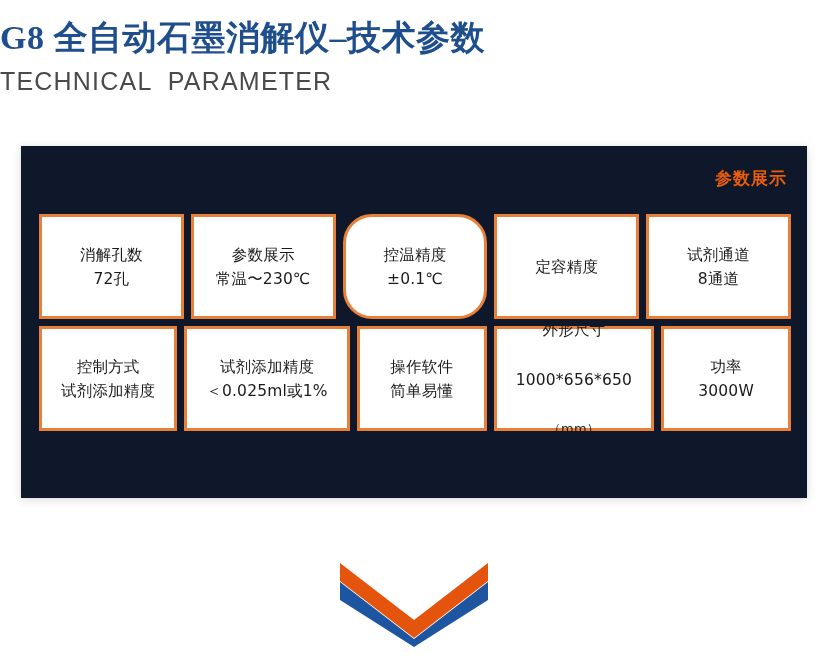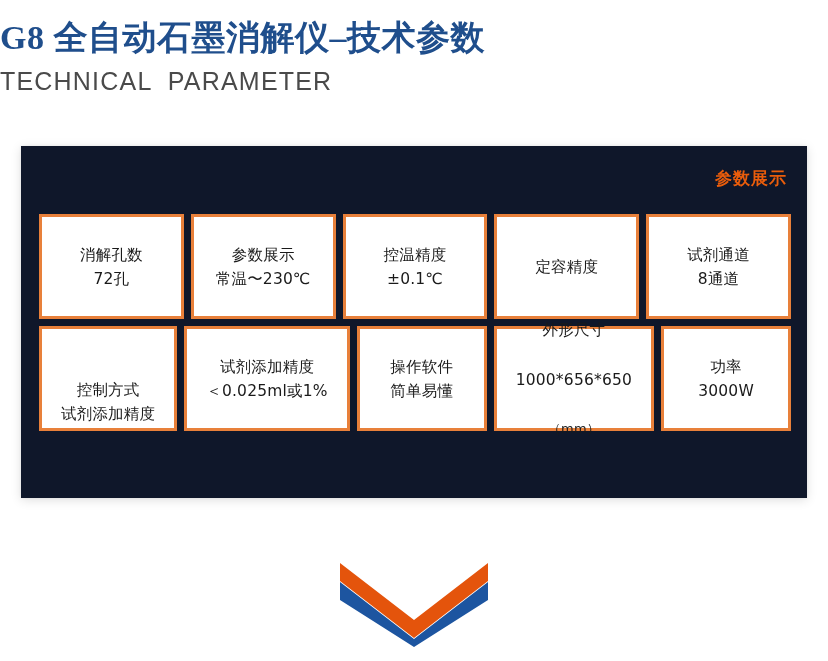--- a/index.html
+++ b/index.html
@@ -150,39 +150,39 @@
         <div class="pbox" style="border-color: rgb(232, 128, 58);">
           <div class="line">消解孔数</div>
           <div class="line">72孔</div>
         </div>
 
         <div class="pbox" style="border-color: rgb(232, 128, 58);">
           <div class="line">参数展示</div>
           <div class="line">常温〜230℃</div>
         </div>
 
-        <div class="pbox" style="border-color: rgb(232, 128, 58);">
+        <div class="pbox" style="border-color: rgb(232, 128, 58); border-radius: 29px;">
           <div class="line">控温精度</div>
           <div class="line">±0.1℃</div>
         </div>
 
         <div class="pbox" style="border-color: rgb(232, 128, 58); align-items: center;">
           <div class="line">定容精度</div>
         </div>
 
         <div class="pbox" style="border-color: rgb(232, 128, 58);">
           <div class="line">试剂通道</div>
           <div class="line">8通道</div>
         </div>
 
       </div>
 
       <div class="grid-row">
 
-        <div class="pbox" style="border-color: rgb(232, 128, 58); justify-content: flex-end;">
+        <div class="pbox" style="border-color: rgb(232, 128, 58);">
           <div class="line">控制方式</div>
           <div class="line">试剂添加精度</div>
         </div>
 
         <div class="pbox" style="border-color: rgb(232, 128, 58);">
           <div class="line">试剂添加精度</div>
           <div class="line">＜0.025ml或1%</div>
         </div>
 
         <div class="pbox" style="border-color: rgb(232, 128, 58);">

